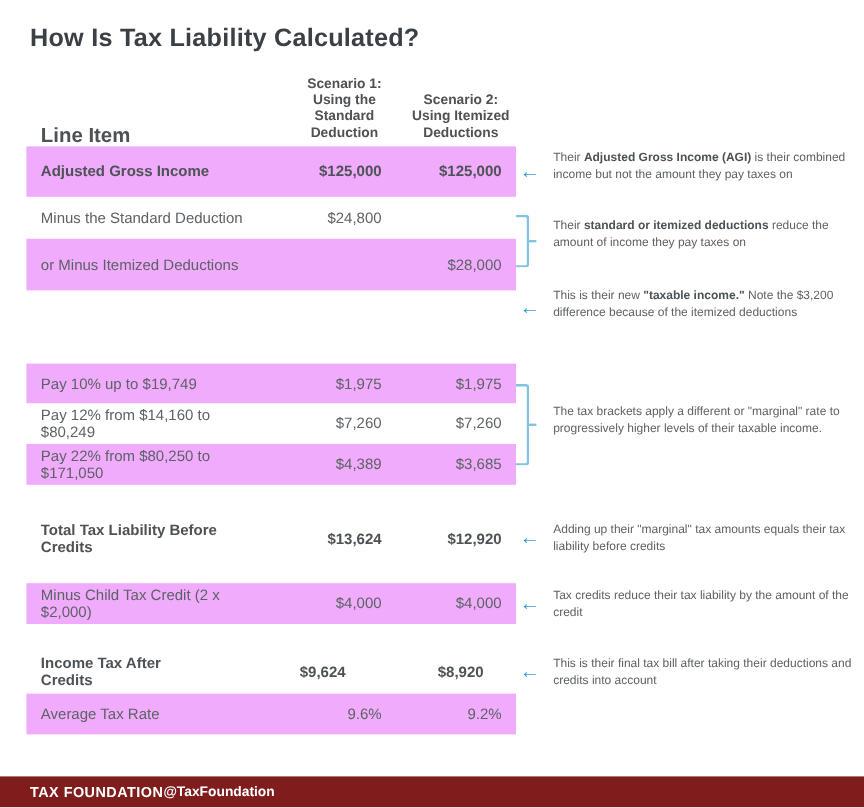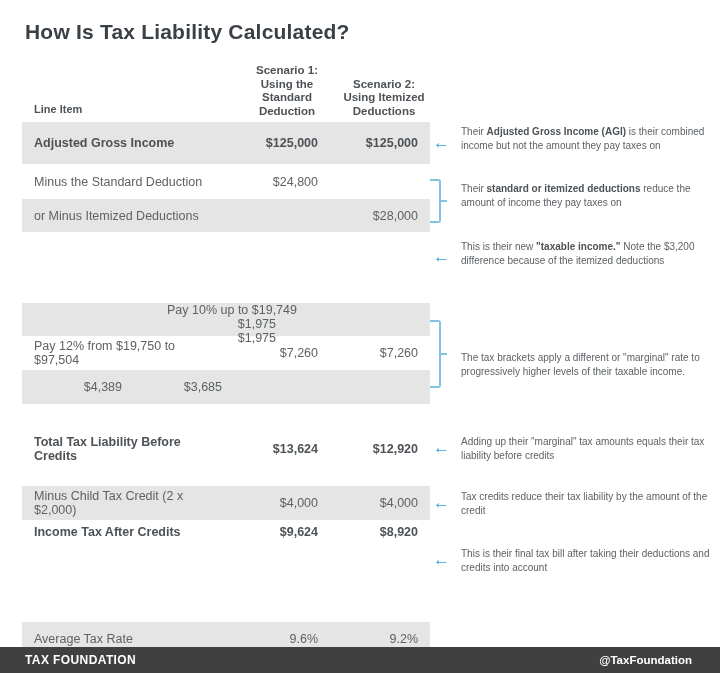--- a/index.html
+++ b/index.html
@@ -8,49 +8,49 @@
     font-family:"Liberation Sans",sans-serif;color:#5d6266;
   }
   .title{
     position:absolute;left:25px;top:20px;font-size:21px;font-weight:700;color:#3a4045;letter-spacing:.2px;
   }
   .colhead{
     position:absolute;text-align:center;font-weight:700;font-size:11.5px;line-height:13.5px;
     color:#4d5256;white-space:pre-line;
   }
   .lineitem{
-    position:absolute;left:34px;top:103px;font-size:11px;font-weight:700;color:#4d5256;
+    position:absolute;left:34px;top:103px;font-size:17px;font-weight:700;color:#4d5256;
   }
   .row{
     position:absolute;left:22px;width:408px;display:flex;align-items:center;
     font-size:12.5px;
   }
-  .row.blue{background:#e5e5e5;}
+  .row.blue{background:#f0abfc;}
   .row .lbl{flex:1;padding-left:12px;}
   .row .val{width:100px;text-align:right;}
   .row .pad{width:12px;}
   .row.em{font-weight:700;color:#4d5256;}
   .arrow{
     position:absolute;left:433px;width:22px;font-size:17px;line-height:18px;
     font-weight:700;color:#2b9fd9;text-align:left;
   }
   .bracket{
     position:absolute;left:430px;width:9px;
     border:2px solid #82c3e1;border-left:none;border-radius:0 3px 3px 0;
   }
   .bracket::after{
     content:"";position:absolute;right:-8px;top:50%;margin-top:-1px;width:7px;height:2px;background:#82c3e1;
   }
   .ann-text{
     position:absolute;left:461px;width:255px;font-size:10px;line-height:13.8px;color:#5d6266;
   }
   .ann-text b{color:#4d5256;}
   .footer{
-    position:absolute;left:0;top:647px;width:720px;height:26px;background:#404040;
-    display:flex;align-items:center;justify-content:space-between;color:#ffffff;
+    position:absolute;left:0;top:647px;width:720px;height:26px;background:#7f1d1d;
+    display:flex;align-items:center;color:#ffffff;
   }
   .footer .brand{margin-left:25px;font-size:12px;font-weight:700;letter-spacing:.4px;}
   .footer .handle{margin-right:28px;font-size:11.5px;font-weight:600;}
 </style>
 </head>
 <body>
 
 <div class="sheet">
 
   <div class="title">How Is Tax Liability Calculated?</div>
@@ -69,80 +69,81 @@
     <span class="val">$125,000</span>
     <span class="val">$125,000</span>
     <span class="pad"></span>
   </div>
   <div class="row" style="top:166px;height:32px;">
     <span class="lbl">Minus the Standard Deduction</span>
     <span class="val">$24,800</span>
     <span class="val"></span>
     <span class="pad"></span>
   </div>
-  <div class="row blue" style="top:199px;height:33px;">
+  <div class="row blue" style="top:199px;height:43px;">
     <span class="lbl">or Minus Itemized Deductions</span>
     <span class="val"></span>
     <span class="val">$28,000</span>
     <span class="pad"></span>
   </div>
-  <div class="row blue" style="top:303px;height:33px;flex-direction:column;">
+  <div class="row blue" style="top:303px;height:33px;">
     <span class="lbl">Pay 10% up to $19,749</span>
     <span class="val">$1,975</span>
     <span class="val">$1,975</span>
     <span class="pad"></span>
   </div>
   <div class="row" style="top:336px;height:34px;">
-    <span class="lbl">Pay 12% from $19,750 to $97,504</span>
+    <span class="lbl">Pay 12% from $14,160 to $80,249</span>
     <span class="val">$7,260</span>
     <span class="val">$7,260</span>
     <span class="pad"></span>
   </div>
   <div class="row blue" style="top:370px;height:34px;">
+    <span class="lbl">Pay 22% from $80,250 to $171,050</span>
     <span class="val">$4,389</span>
     <span class="val">$3,685</span>
     <span class="pad"></span>
   </div>
   <div class="row em" style="top:430px;height:37px;justify-content:center;">
     <span class="lbl">Total Tax Liability Before Credits</span>
     <span class="val">$13,624</span>
     <span class="val">$12,920</span>
     <span class="pad"></span>
   </div>
   <div class="row blue" style="top:486px;height:34px;">
     <span class="lbl">Minus Child Tax Credit (2 x $2,000)</span>
     <span class="val">$4,000</span>
     <span class="val">$4,000</span>
     <span class="pad"></span>
   </div>
-  <div class="row em" style="top:515px;height:34px;">
+  <div class="row em" style="top:543px;height:34px;gap:15px;">
     <span class="lbl">Income Tax After Credits</span>
     <span class="val">$9,624</span>
     <span class="val">$8,920</span>
     <span class="pad"></span>
   </div>
-  <div class="row blue" style="top:578px;height:34px;margin-top:44px;">
+  <div class="row blue" style="top:578px;height:34px;">
     <span class="lbl">Average Tax Rate</span>
     <span class="val">9.6%</span>
     <span class="val">9.2%</span>
     <span class="pad"></span>
   </div>
 
   <div class="arrow" style="top:134px;">←</div>
   <div class="bracket" style="top:179px;height:40px;"></div>
   <div class="arrow" style="top:248px;">←</div>
   <div class="bracket" style="top:320px;height:64px;"></div>
   <div class="arrow" style="top:439px;">←</div>
   <div class="arrow" style="top:494px;">←</div>
   <div class="arrow" style="top:551px;">←</div>
 
   <div class="ann-text" style="top:125px;"><span>Their </span><b>Adjusted Gross Income (AGI)</b><span> is their combined income but not the amount they pay taxes on</span></div>
   <div class="ann-text" style="top:182px;"><span>Their </span><b>standard or itemized deductions</b><span> reduce the amount of income they pay taxes on</span></div>
   <div class="ann-text" style="top:240px;"><span>This is their new </span><b>"taxable income."</b><span> Note the $3,200 difference because of the itemized deductions</span></div>
-  <div class="ann-text" style="top:351px;"><span>The tax brackets apply a different or "marginal" rate to progressively higher levels of their taxable income.</span></div>
+  <div class="ann-text" style="top:337px;"><span>The tax brackets apply a different or "marginal" rate to progressively higher levels of their taxable income.</span></div>
   <div class="ann-text" style="top:435px;"><span>Adding up their "marginal" tax amounts equals their tax liability before credits</span></div>
   <div class="ann-text" style="top:490px;"><span>Tax credits reduce their tax liability by the amount of the credit</span></div>
   <div class="ann-text" style="top:547px;"><span>This is their final tax bill after taking their deductions and credits into account</span></div>
 
   <div class="footer">
     <span class="brand">TAX FOUNDATION</span>
     <span class="handle">@TaxFoundation</span>
   </div>
 
 </div>

